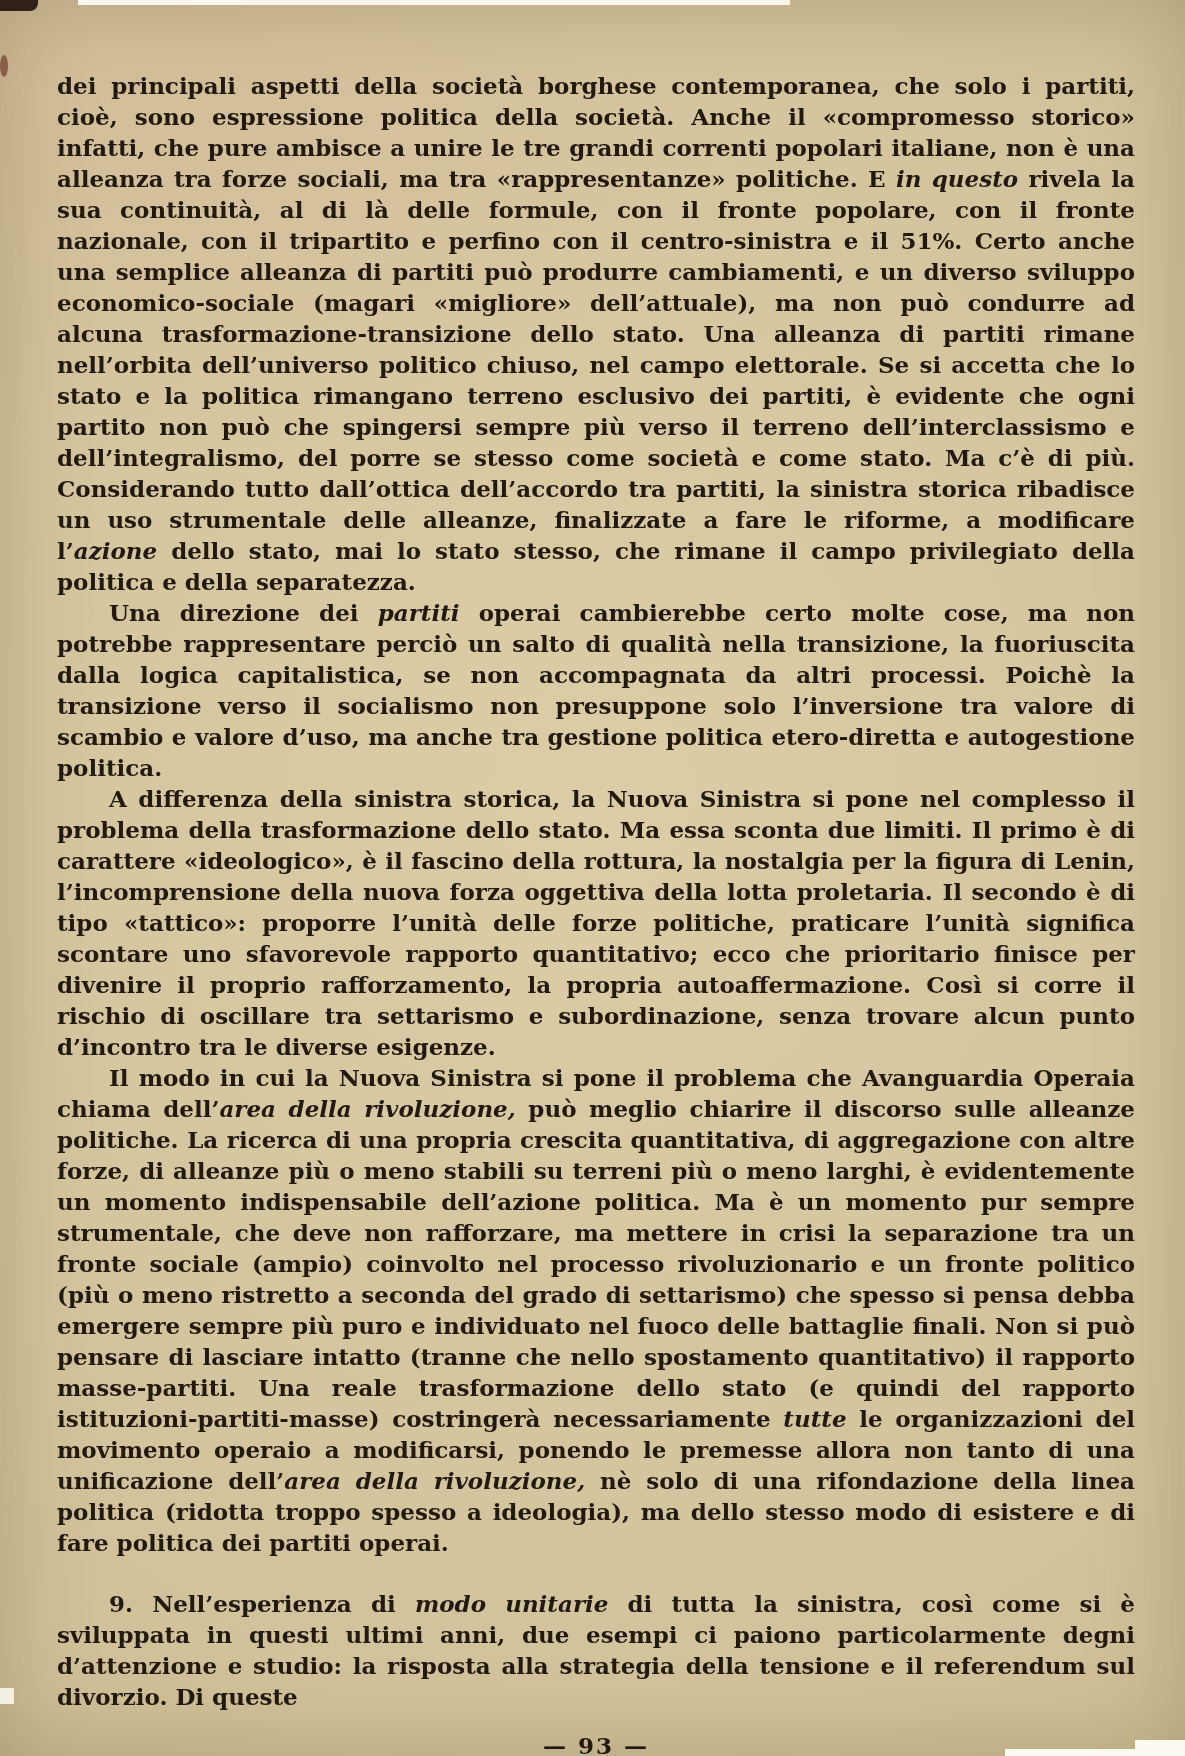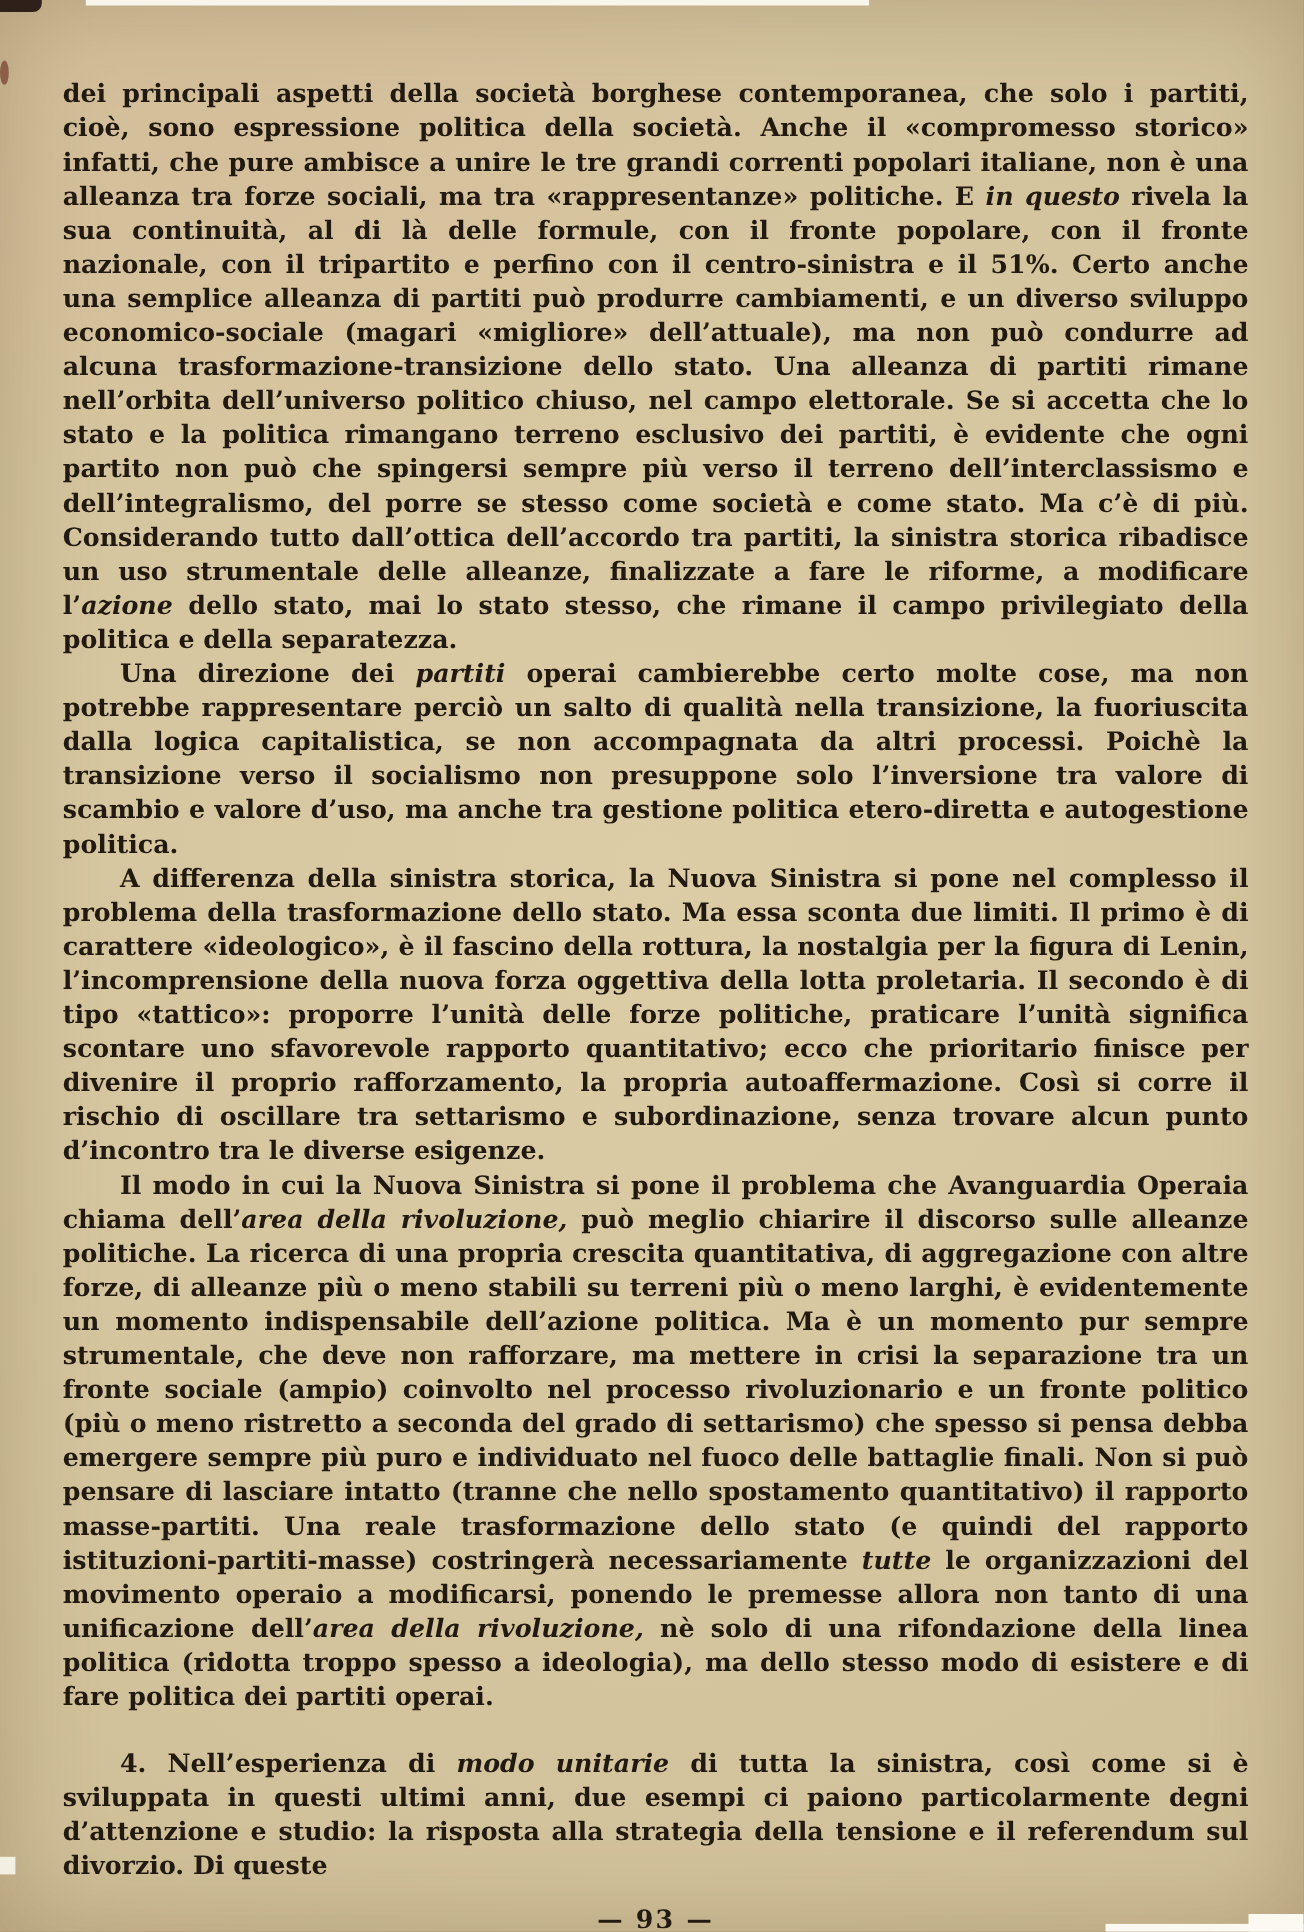--- a/index.html
+++ b/index.html
@@ -74,19 +74,19 @@
 
     <p class="para">
       <span>A differenza della sinistra storica, la Nuova Sinistra si pone nel complesso il problema della trasformazione dello stato. Ma essa sconta due limiti. Il primo è di carattere «ideologico», è il fascino della rottura, la nostalgia per la figura di Lenin, l’incomprensione della nuova forza oggettiva della lotta proletaria. Il secondo è di tipo «tattico»: proporre l’unità delle forze politiche, praticare l’unità significa scontare uno sfavorevole rapporto quantitativo; ecco che prioritario finisce per divenire il proprio rafforzamento, la propria autoaffermazione. Così si corre il rischio di oscillare tra settarismo e subordinazione, senza trovare alcun punto d’incontro tra le diverse esigenze.</span>
     </p>
 
     <p class="para">
       <span>Il modo in cui la Nuova Sinistra si pone il problema che Avanguardia Operaia chiama dell’</span><span class="it">area della rivoluzione,</span><span> può meglio chiarire il discorso sulle alleanze politiche. La ricerca di una propria crescita quantitativa, di aggregazione con altre forze, di alleanze più o meno stabili su terreni più o meno larghi, è evidentemente un momento indispensabile dell’azione politica. Ma è un momento pur sempre strumentale, che deve non rafforzare, ma mettere in crisi la separazione tra un fronte sociale (ampio) coinvolto nel processo rivoluzionario e un fronte politico (più o meno ristretto a seconda del grado di settarismo) che spesso si pensa debba emergere sempre più puro e individuato nel fuoco delle battaglie finali. Non si può pensare di lasciare intatto (tranne che nello spostamento quantitativo) il rapporto masse-partiti. Una reale trasformazione dello stato (e quindi del rapporto istituzioni-partiti-masse) costringerà necessariamente </span><span class="it">tutte</span><span> le organizzazioni del movimento operaio a modificarsi, ponendo le premesse allora non tanto di una unificazione dell’</span><span class="it">area della rivoluzione,</span><span> nè solo di una rifondazione della linea politica (ridotta troppo spesso a ideologia), ma dello stesso modo di esistere e di fare politica dei partiti operai.</span>
     </p>
 
     <p class="para section-start">
-      <span>4. Nell’esperienza di </span><span class="it">modo unitarie</span><span> di tutta la sinistra, così come si è sviluppata in questi ultimi anni, due esempi ci paiono particolarmente degni d’attenzione e studio: la risposta alla strategia della tensione e il referendum sul divorzio. Di queste</span>
+      <span>9. Nell’esperienza di </span><span class="it">modo unitarie</span><span> di tutta la sinistra, così come si è sviluppata in questi ultimi anni, due esempi ci paiono particolarmente degni d’attenzione e studio: la risposta alla strategia della tensione e il referendum sul divorzio. Di queste</span>
     </p>
 
     <p class="para page-number">— 93 —</p>
 
   </div>
 </div>
 
 </body></html>

